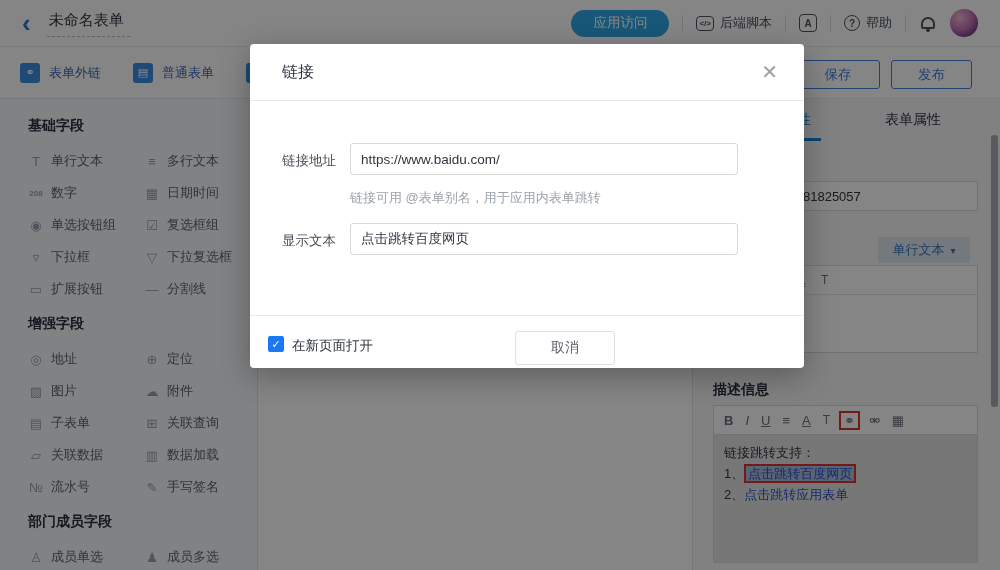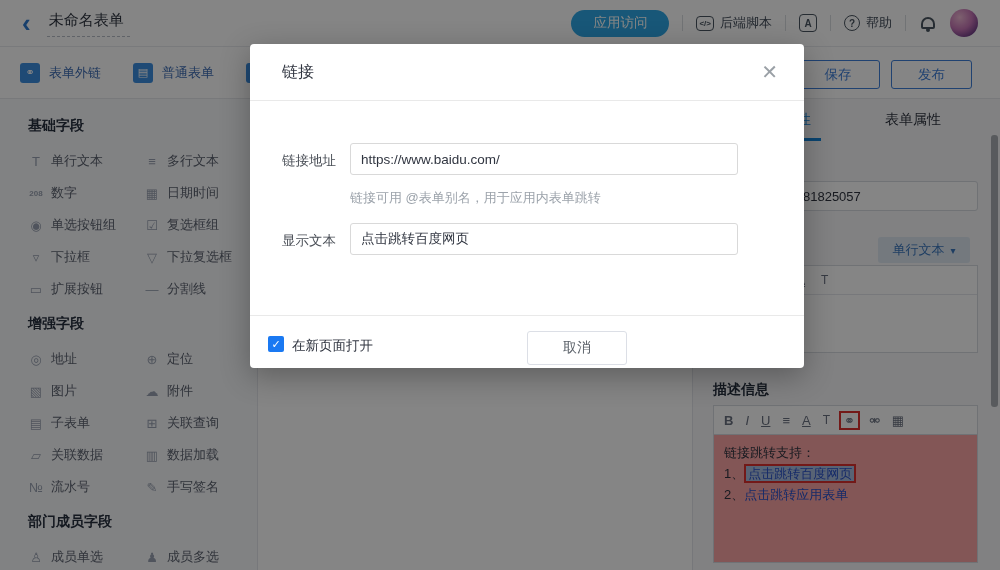--- a/index.html
+++ b/index.html
@@ -78,21 +78,21 @@
              border:1px solid #d6dae0; }
   .fmt-toolbar { height:29px; border-bottom:1px solid #e4e7ec; display:flex; align-items:center; padding-left:12px; gap:16px; }
   .tg { font-size:13px; color:#6a7180; cursor:pointer; }
   .tg.b { font-weight:bold; } .tg.i { font-style:italic; } .tg.u { text-decoration:underline; }
   .tg.a { text-decoration:underline; } .tg.t { font-size:12px; }
   .fmt-text { padding:9px 12px; font-size:13px; color:#666c76; }
   .desc-lb { position:absolute; left:20px; top:282px; font-size:14px; font-weight:bold; color:#27303f; }
   .desc-toolbar { position:absolute; left:20px; right:22px; top:306px; height:30px; background:#fff;
                   border:1px solid #d6dae0; display:flex; align-items:center; padding-left:10px; gap:12px; }
   .tg.hl { border:2px solid #dc312e; padding:0 3px; margin:0 -3px; }
-  .desc-content { position:absolute; left:20px; right:22px; top:336px; height:128px; background:#fca5a5;
+  .desc-content { position:absolute; left:20px; right:22px; top:336px; height:128px; background:#e5e5e5;
                   border:1px solid #d6dae0; border-top:none; padding:7px 10px; font-size:13px; line-height:21px;
                   color:#303540; }
   .dlink { color:#2b52c8; cursor:pointer; }
   .dlink.sel { background:#a9bedf; border:2px solid #dc312e; padding:0 2px; }
   .scroll-thumb { position:absolute; left:991px; top:135px; width:7px; height:272px; background:#a9adb3; border-radius:3px; }
 
   
   .overlay { position:absolute; left:0; top:0; width:1000px; height:570px; background:rgba(0,0,0,0.48); z-index:50; }
   .modal { position:absolute; left:250px; top:44px; width:554px; height:324px; background:#fff; border-radius:4px;
            box-shadow:0 8px 30px rgba(0,0,0,0.30); z-index:60; }
@@ -103,21 +103,21 @@
   .m-label { position:absolute; left:32px; font-size:13.5px; color:#4a4f57; }
   .m-input { position:absolute; left:100px; width:388px; height:32px; border:1px solid #d9d9d9; border-radius:3px;
              padding:0 10px; font-size:13.5px; color:#303540; background:#fff;
              font-family:"Liberation Sans","DejaVu Sans",sans-serif; }
   .m-hint { position:absolute; left:100px; top:145px; font-size:13px; color:#9ca3ab; }
   .m-footer-line { position:absolute; left:0; right:0; top:271px; border-top:1px solid #e9e9e9; }
   .m-check { position:absolute; left:18px; top:292px; width:16px; height:16px; background:#1a79f2; border-radius:2px;
              color:#fff; font-size:11px; display:flex; align-items:center; justify-content:center; cursor:pointer; }
   .m-check-lb { position:absolute; left:42px; top:293px; font-size:13.5px; color:#303540; }
   .m-btn { position:absolute; top:287px; width:100px; height:34px; border-radius:3px; font-size:14px;
-           display:flex; align-items:center; justify-content:center; cursor:pointer;margin-left:12px; }
+           display:flex; align-items:center; justify-content:center; cursor:pointer; }
   .m-cancel { left:265px; background:#fff; border:1px solid #dcdfe6; color:#5a6068; }
   .m-confirm { left:380px; background:#4b9efc; border:1px solid #4b9efc; color:#fff; }
 </style>
 </head>
 <body>
 
 <div class="app">
 
   <div class="topbar">
     <span class="back">‹</span>

